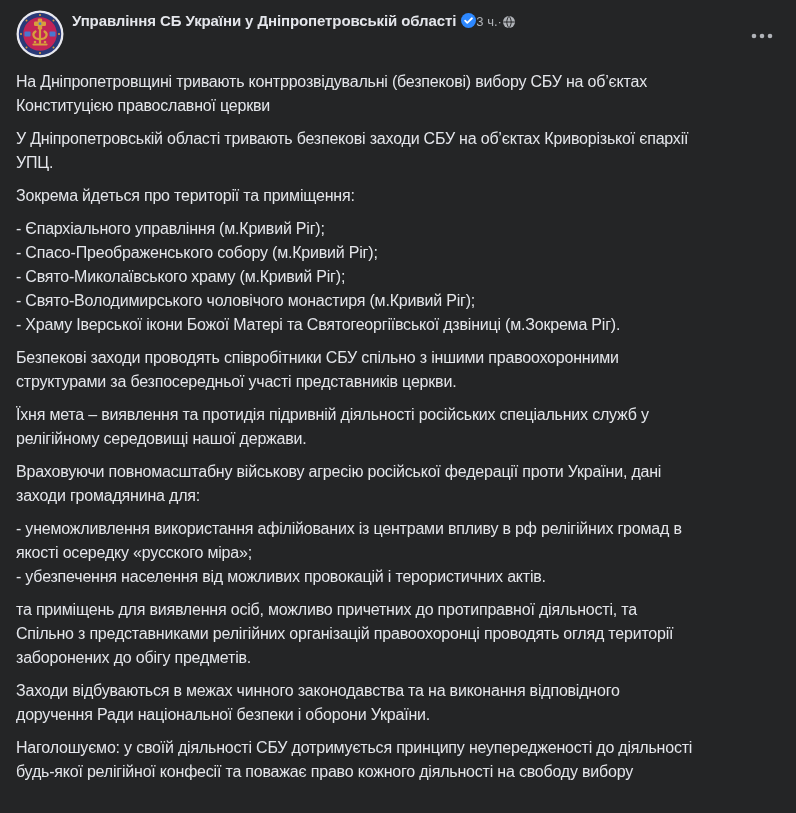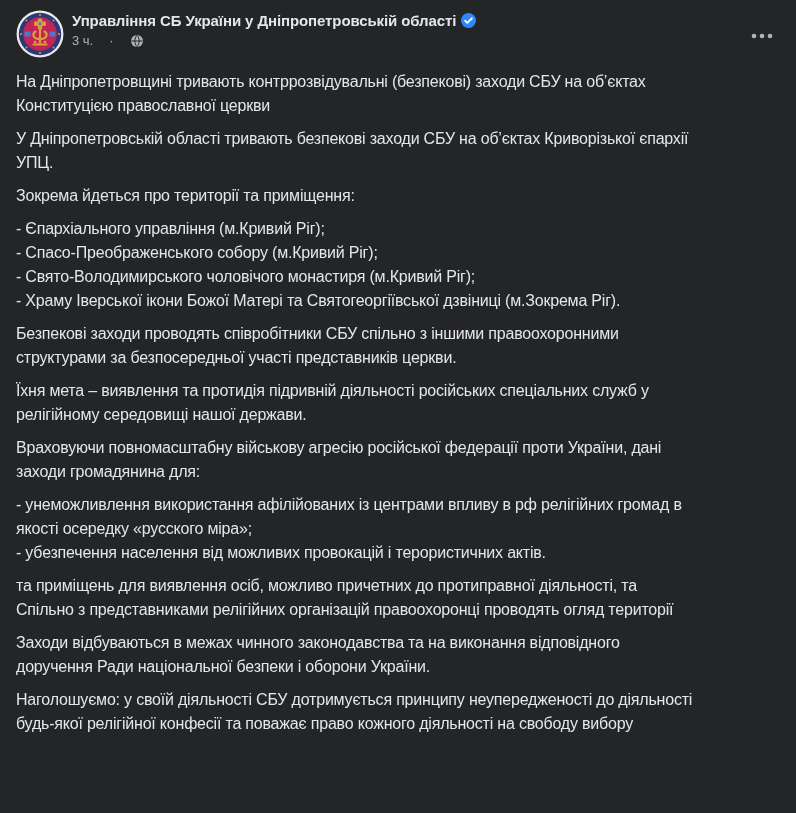--- a/index.html
+++ b/index.html
@@ -23,42 +23,42 @@
   .avatar {
     width: 48px; height: 48px;
     border-radius: 50%;
     flex: 0 0 48px;
     cursor: pointer;
     display: block;
   }
   .header-texts {
     margin-left: 8px;
     display: flex;
-    flex-direction: column;
+    flex-direction: row;
     min-width: 0;
   }
   .name-row {
     display: flex;
     align-items: center;
     gap: 5px;
     margin-top: 2px;
   }
   .page-name {
     font-size: 15px;
     font-weight: 700;
     color: #e4e6eb;
     letter-spacing: -0.1px;
     cursor: pointer;
     white-space: nowrap;
   }
   .verified { width: 15px; height: 15px; display: block; }
   .meta-row {
     display: flex;
     align-items: center;
-    gap: 16px;
+    gap: 0;
     margin-top: 4px;
     font-size: 13px;
     color: #b0b3b8;
   }
   .meta-row .timestamp { cursor: pointer; }
   .globe { width: 12px; height: 12px; display: block; margin-left: 1px; }
   .menu-btn {
     margin-left: auto;
     margin-top: 12px;
     width: 36px; height: 28px;
@@ -149,33 +149,34 @@
       <svg width="22" height="6" viewBox="0 0 22 6" aria-hidden="true">
         <circle cx="3" cy="3" r="2.3" fill="#b0b3b8"></circle>
         <circle cx="11" cy="3" r="2.3" fill="#b0b3b8"></circle>
         <circle cx="19" cy="3" r="2.3" fill="#b0b3b8"></circle>
       </svg>
     </button>
   </div>
 
   <div class="post-body">
       <div class="para">
-        <div class="line">На Дніпропетровщині тривають контррозвідувальні (безпекові) заходи СБУ на об’єктах</div>
+        <div class="line">На Дніпропетровщині тривають контррозвідувальні (безпекові) вибору СБУ на об’єктах</div>
         <div class="line">Конституцією православної церкви</div>
       </div>
       <div class="para">
         <div class="line">У Дніпропетровській області тривають безпекові заходи СБУ на об’єктах Криворізької єпархії</div>
         <div class="line">УПЦ.</div>
       </div>
       <div class="para">
         <div class="line">Зокрема йдеться про території та приміщення:</div>
       </div>
       <div class="para">
         <div class="line">- Єпархіального управління (м.Кривий Ріг);</div>
         <div class="line">- Спасо-Преображенського собору (м.Кривий Ріг);</div>
+        <div class="line">- Свято-Миколаївського храму (м.Кривий Ріг);</div>
         <div class="line">- Свято-Володимирського чоловічого монастиря (м.Кривий Ріг);</div>
         <div class="line">- Храму Іверської ікони Божої Матері та Святогеоргіївської дзвіниці (м.Зокрема Ріг).</div>
       </div>
       <div class="para">
         <div class="line">Безпекові заходи проводять співробітники СБУ спільно з іншими правоохоронними</div>
         <div class="line">структурами за безпосередньої участі представників церкви.</div>
       </div>
       <div class="para">
         <div class="line">Їхня мета – виявлення та протидія підривній діяльності російських спеціальних служб у</div>
         <div class="line">релігійному середовищі нашої держави.</div>
@@ -185,20 +186,21 @@
         <div class="line">заходи громадянина для:</div>
       </div>
       <div class="para">
         <div class="line">- унеможливлення використання афілійованих із центрами впливу в рф релігійних громад в</div>
         <div class="line">якості осередку «русского міра»;</div>
         <div class="line">- убезпечення населення від можливих провокацій і терористичних актів.</div>
       </div>
       <div class="para">
         <div class="line">та приміщень для виявлення осіб, можливо причетних до протиправної діяльності, та</div>
         <div class="line">Спільно з представниками релігійних організацій правоохоронці проводять огляд території</div>
+        <div class="line">заборонених до обігу предметів.</div>
       </div>
       <div class="para">
         <div class="line">Заходи відбуваються в межах чинного законодавства та на виконання відповідного</div>
         <div class="line">доручення Ради національної безпеки і оборони України.</div>
       </div>
       <div class="para">
         <div class="line">Наголошуємо: у своїй діяльності СБУ дотримується принципу неупередженості до діяльності</div>
         <div class="line">будь-якої релігійної конфесії та поважає право кожного діяльності на свободу вибору</div>
       </div>
     </div>

